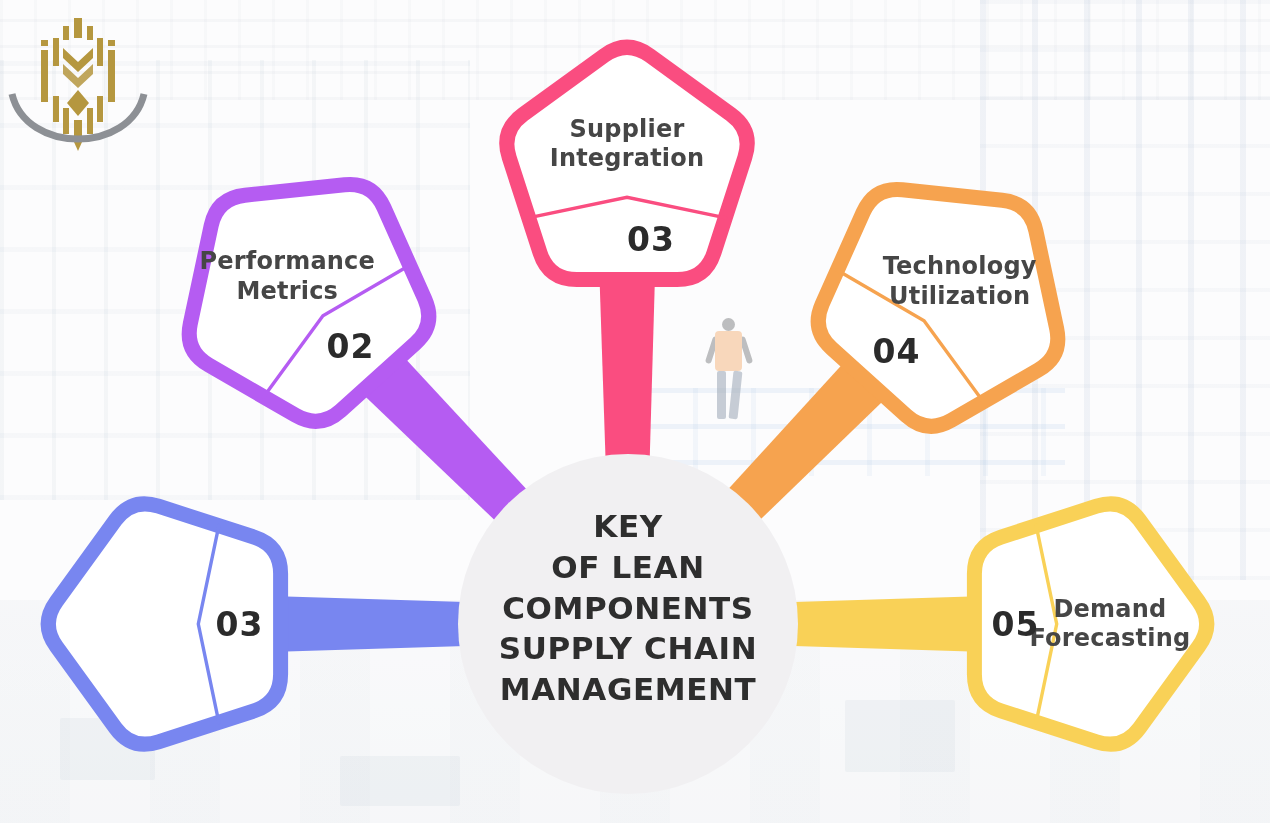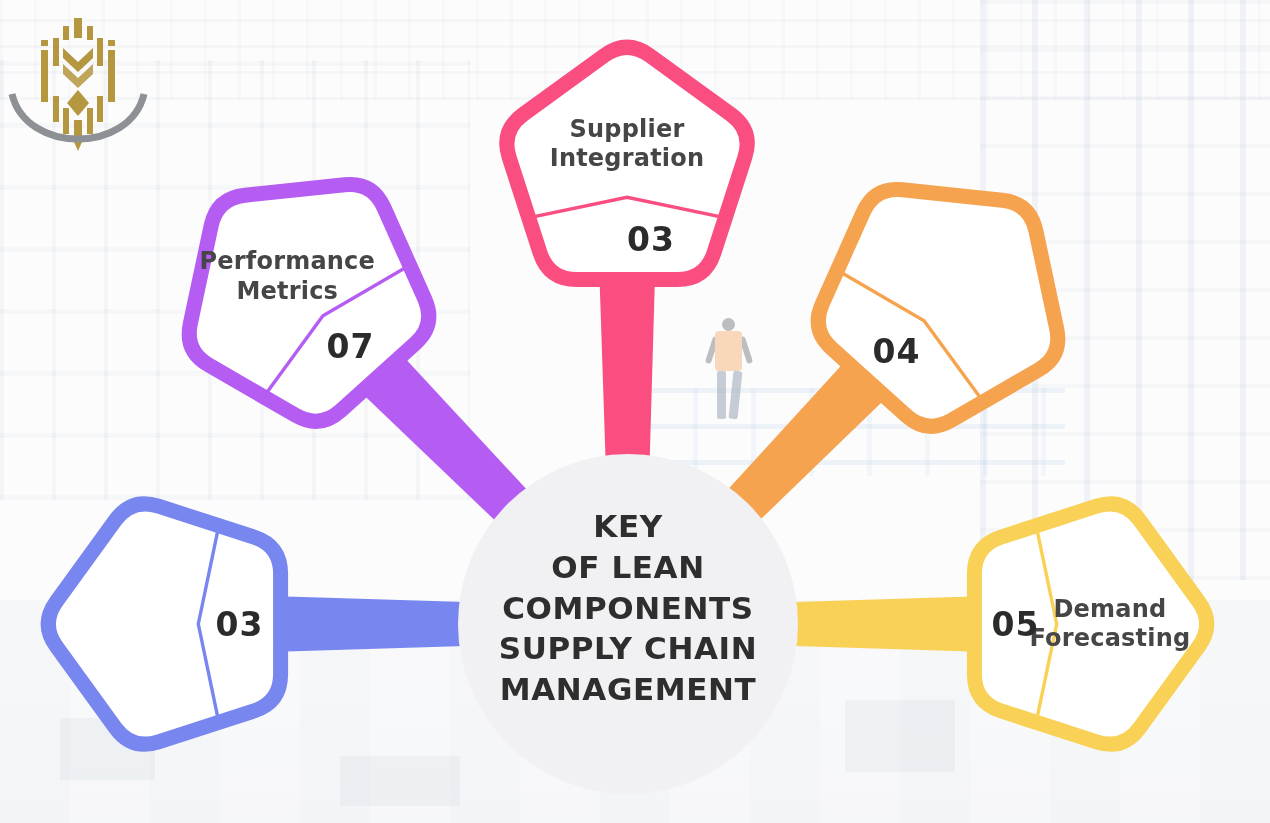--- a/index.html
+++ b/index.html
@@ -143,19 +143,20 @@
     <div class="center-title" style="color: rgb(46, 46, 46);">
       <span>KEY</span>
       <span>OF LEAN</span>
       <span>COMPONENTS</span>
       <span>SUPPLY CHAIN</span>
       <span>MANAGEMENT</span>
     </div>
   </div>
     <div class="node-number" style="left: 239.5px; top: 624px;">03</div>
     <div class="node-label" style="left: 287.311px; top: 276.244px;">Performance Metrics</div>
-    <div class="node-number" style="left: 350.497px; top: 346.419px;">07</div>
+    <div class="node-number" style="left: 350.497px; top: 346.419px;">02</div>
     <div class="node-label" style="left: 627px; top: 144.07px;">Supplier Integration</div>
     <div class="node-number" style="left: 651px; top: 238.5px;">03</div>
+    <div class="node-label" style="left: 959.689px; top: 281.244px;">Technology Utilization</div>
     <div class="node-number" style="left: 896.503px; top: 351.419px;">04</div>
     <div class="node-label" style="left: 1109.93px; top: 624px;">Demand Forecasting</div>
     <div class="node-number" style="left: 1015.5px; top: 624px;">05</div>
   </div>
 
 </body></html>

